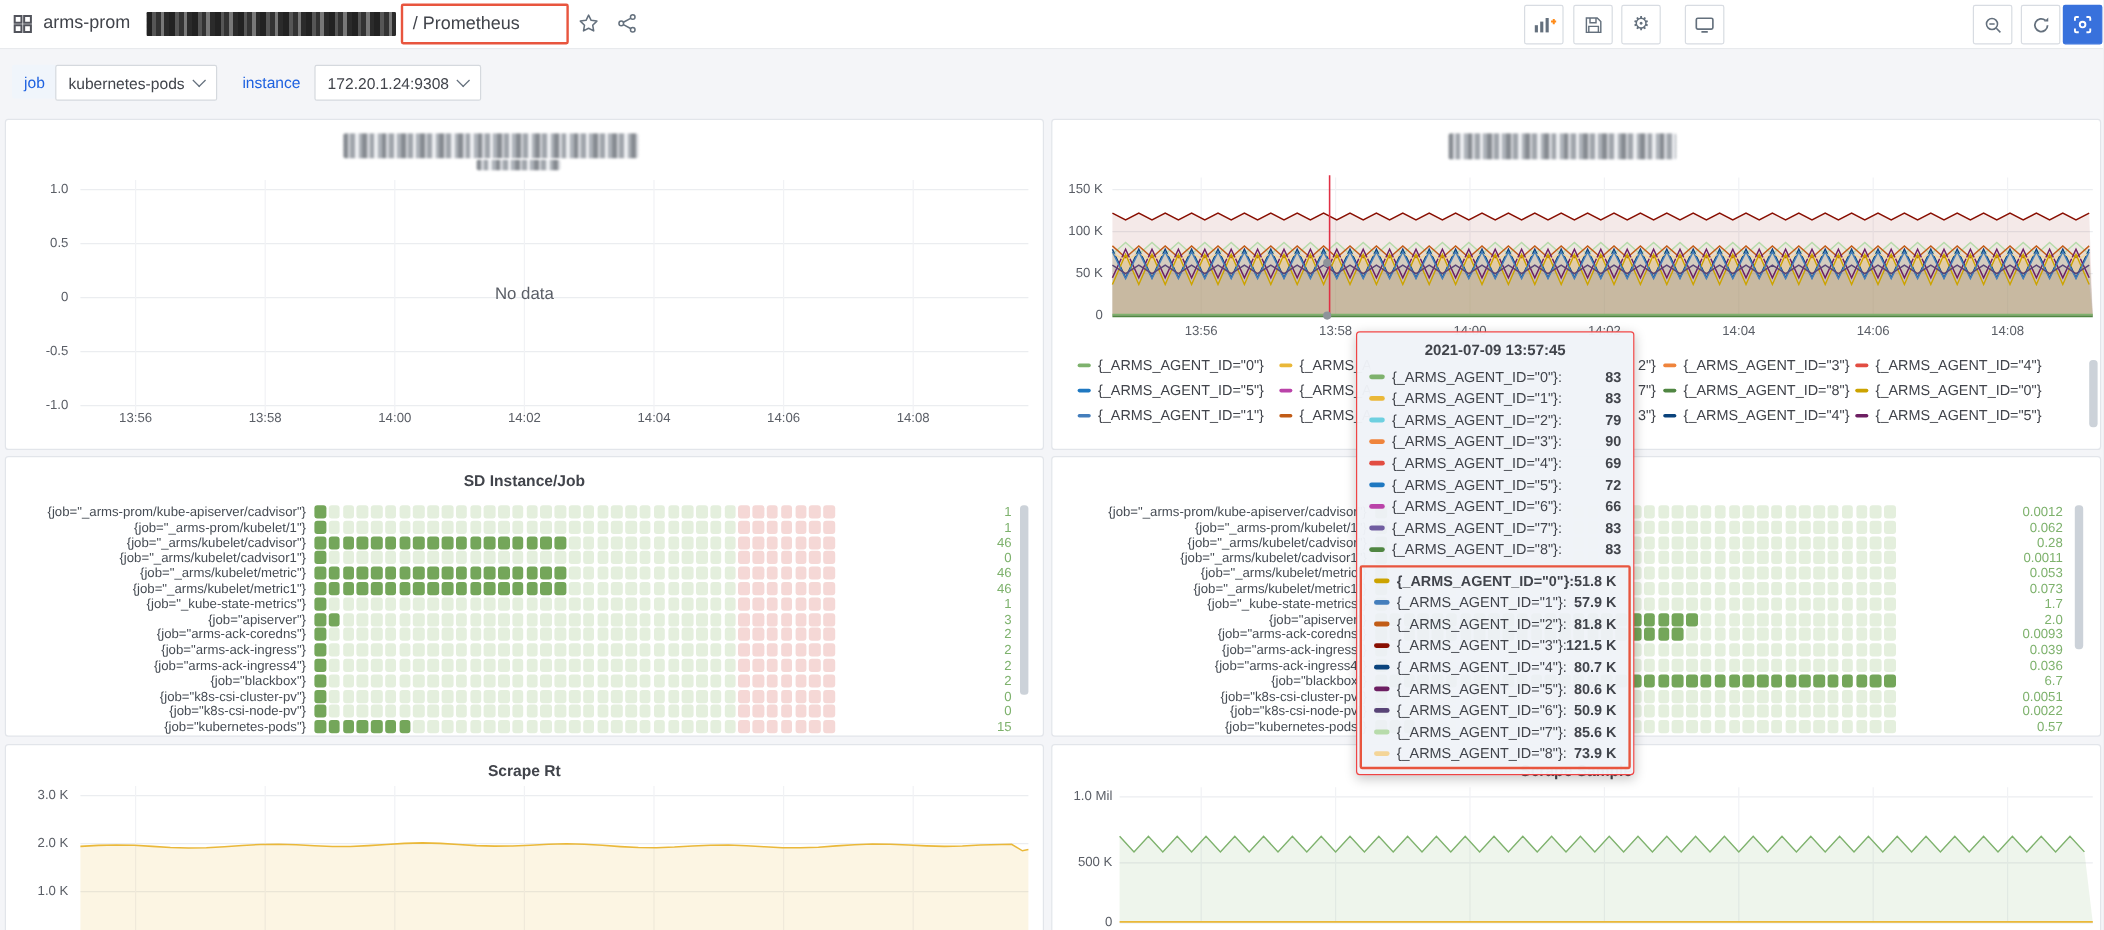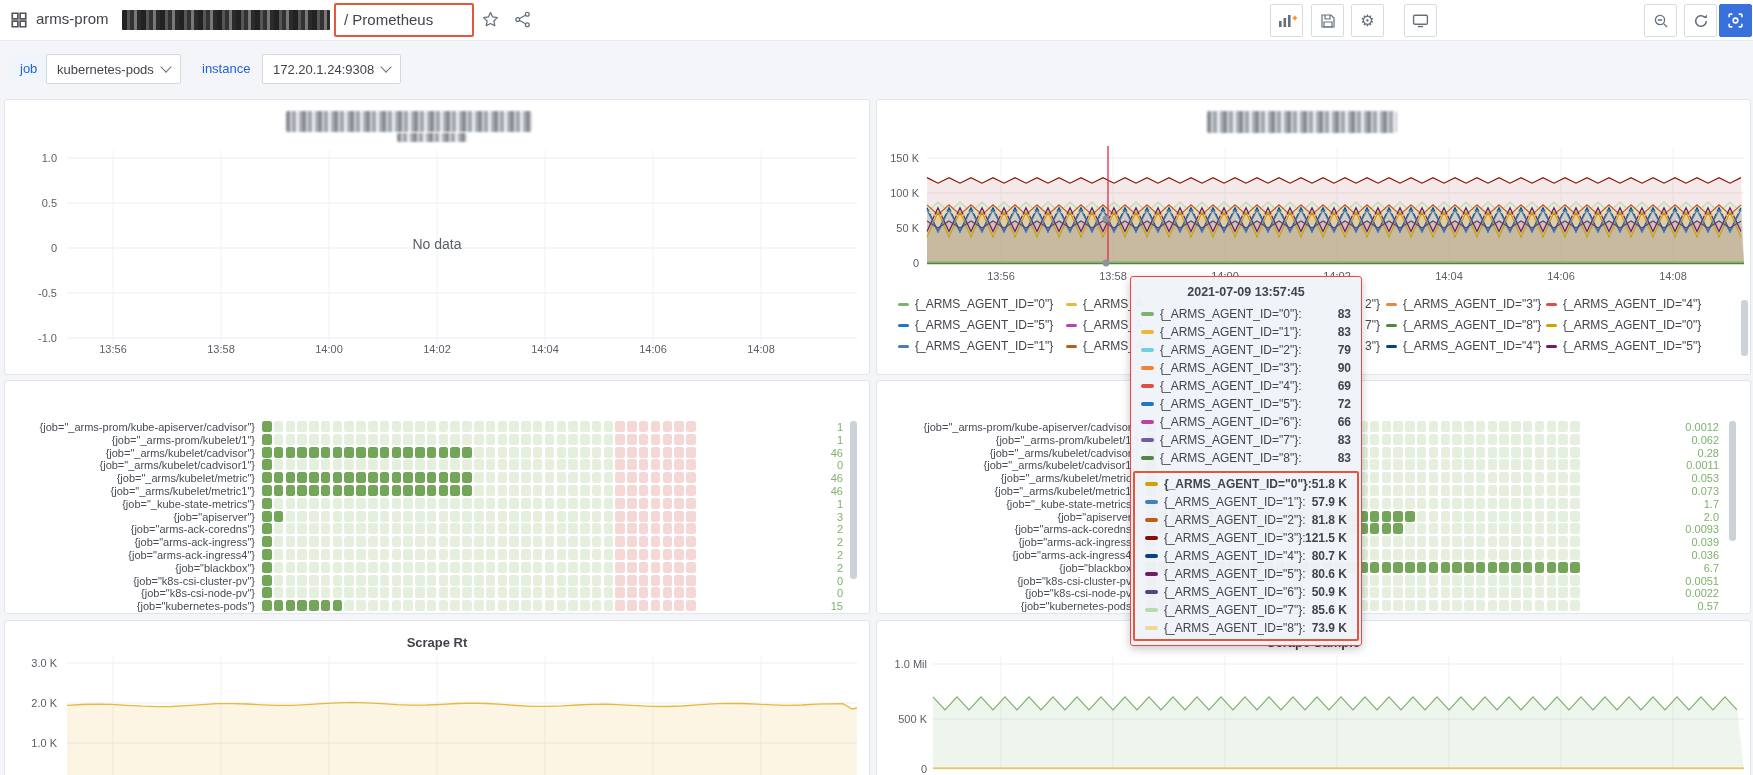--- a/index.html
+++ b/index.html
@@ -285,20 +285,21 @@
         </div>
         <div class="lg-entry" style="left: 669px; top: 239px;">
           <span class="lg-dash" style="background: rgb(109, 31, 98);"></span>
           <span>{_ARMS_AGENT_ID="5"}</span>
         </div>
       </div>
     <div class="sdscroll" style="left:864px;top:200px;height:56px;"></div>
   </div>
 
   <div class="panel" id="p3" style="left:4px;top:380px;width:864px;height:232px;">
+    <div class="ptitle">SD Instance/Job</div>
     <div id="sd1" class="abs" style="left:0;top:0;width:864px;height:232px;">
         <div class="sd-row" style="top: 40px;">
           <div class="sd-label" style="left: 6px; width: 244px;">{job="_arms-prom/kube-apiserver/cadvisor"}</div>
           <i class="cell" style="left: 257px; background: rgb(116, 166, 90);"></i>
           <i class="cell" style="left: 268.78px; background: rgb(228, 239, 221);"></i>
           <i class="cell" style="left: 280.56px; background: rgb(228, 239, 221);"></i>
           <i class="cell" style="left: 292.34px; background: rgb(228, 239, 221);"></i>
           <i class="cell" style="left: 304.12px; background: rgb(228, 239, 221);"></i>
           <i class="cell" style="left: 315.9px; background: rgb(228, 239, 221);"></i>
           <i class="cell" style="left: 327.68px; background: rgb(228, 239, 221);"></i>

